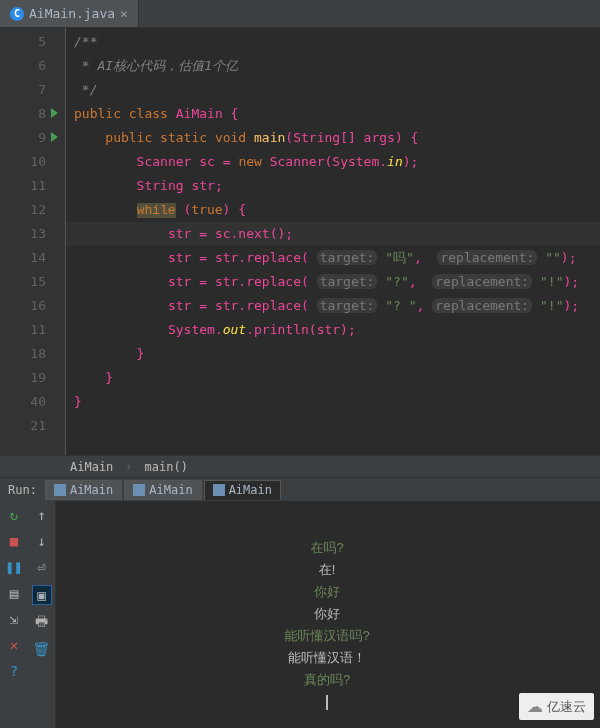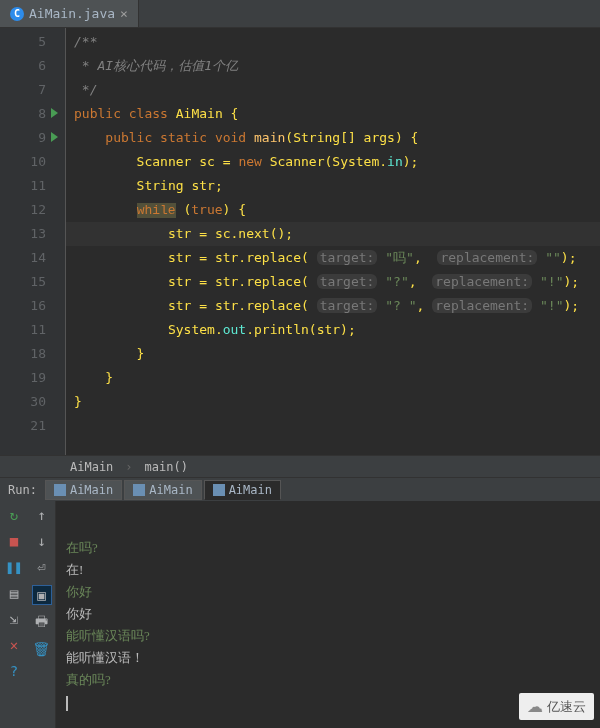--- a/index.html
+++ b/index.html
@@ -15,42 +15,42 @@
   .gutter .ln { height: 24px; position:relative; }
   .run-arrow { position:absolute; right:-12px; top:6px; width:0; height:0; border-top:5px solid transparent; border-bottom:5px solid transparent; border-left:7px solid #499c54; }
   .fold-col { width: 14px; background: #313335; border-right:1px solid #555; }
   .code { flex: 1; padding: 2px 0 0 8px; line-height: 24px; white-space: pre; overflow: hidden; }
   .row { height: 24px; }
   .hl-line { background: #323232; margin-left:-8px; padding-left:8px; }
   .kw { color: #cc7832; }
   .cm { color: #808080; font-style: italic; }
   .str { color: #6a8759; }
   .fn { color: #ffc66d; }
-  .st { color: #5eead4; }
-  .pn { color: #fde047; }
+  .st { color: #fde047; font-style: italic; }
+  .pn { color: #ec4899; }
   .hint { color: #787878; background:#3b3b3b; padding:0 3px; border-radius:6px; font-style:normal;}
   .warn { background: #52503a; font-family: Liberation Mono, monospace; }
   
   .breadcrumb { height: 22px; background: #3c3f41; border-top:1px solid #323232; display:flex; align-items:center; padding-left: 70px; font-size:12px; color:#bbb; gap: 12px; }
   .crumb-sep { color:#666; }
   
   .run-bar { height: 24px; background: #3c3f41; border-top:1px solid #323232; display:flex; align-items:center; font-size:12px; }
   .run-label { padding: 0 8px; color:#bbb; }
   .run-tab { display:flex; align-items:center; gap:4px; padding: 2px 8px; border:1px solid #555; background:#4e5254; margin-right:2px;}
   .run-tab.active { background:#2b2b2b; border-bottom:1px solid #2b2b2b;}
   .mini-icon { width:12px; height:12px; background:#6a8fb3; display:inline-block; }
   
   .console-area { display:flex; height: 227px; }
   .tool-col { width: 28px; background:#3c3f41; display:flex; flex-direction:column; align-items:center; padding-top:6px; gap:10px; }
   .tool-col2 { width: 28px; background:#3c3f41; display:flex; flex-direction:column; align-items:center; padding-top:6px; gap:10px; border-right:1px solid #323232;}
   .ticon { width:16px; height:16px; display:flex; align-items:center; justify-content:center; font-size:14px; cursor:pointer; }
   .ticon.sel-box { background:#0d293e; border:1px solid #2d6099; width:20px; height:20px;}
   .green { color:#499c54; } .red{color:#c75450;} .blue{color:#3592c4;} .grey{color:#afb1b3;}
   
-  .console { flex:1; background:#2b2b2b; padding: 36px 12px 0 10px; font-family: Liberation Serif, serif; font-size:13px; line-height:22px; }
+  .console { flex:1; background:#2b2b2b; padding: 36px 12px 0 10px; font-family: Liberation Sans, sans-serif; font-size:13px; line-height:22px;text-align:center; }
   .c-in { color: #6a8759; }
   .c-out { color: #bbbbbb; }
   .c-cursor { display:inline-block; width:2px; height:15px; background:#bbbbbb; vertical-align:middle; }
   
   .watermark { position:absolute; bottom:8px; right:6px; display:flex; align-items:center; gap:4px; background:rgba(255,255,255,0.92); padding:4px 8px; border-radius:2px; color:#555; font-size:13px; font-family: sans-serif;}
   .watermark .cloud { font-size:16px; color:#888; }
 </style>
 </head>
 <body>
 
@@ -72,21 +72,21 @@
       <div class="ln">10</div>
       <div class="ln">11</div>
       <div class="ln">12</div>
       <div class="ln">13</div>
       <div class="ln">14</div>
       <div class="ln">15</div>
       <div class="ln">16</div>
       <div class="ln">11</div>
       <div class="ln">18</div>
       <div class="ln">19</div>
-      <div class="ln">30</div>
+      <div class="ln">40</div>
       <div class="ln">21</div>
     </div>
   <div class="fold-col"></div>
   <div class="code" id="code"><div class="row"><span class="cm">/**</span></div><div class="row"><span class="cm"> * AI核心代码，估值1个亿</span></div><div class="row"><span class="cm"> */</span></div><div class="row"><span class="kw">public class </span><span class="pn">AiMain {</span></div><div class="row"><span class="">    </span><span class="kw">public static void </span><span class="fn">main</span><span class="pn">(String[] args) {</span></div><div class="row"><span class="pn">        Scanner sc = </span><span class="kw">new </span><span class="pn">Scanner(System.</span><span class="st">in</span><span class="pn">);</span></div><div class="row"><span class="pn">        String str;</span></div><div class="row"><span class="">        </span><span class="kw warn">while</span><span class="pn"> (</span><span class="kw">true</span><span class="pn">) {</span></div><div class="row hl-line"><span class="pn">            str = sc.next();</span></div><div class="row"><span class="pn">            str = str.replace( </span><span class="hint">target:</span><span class=""> </span><span class="str">"吗"</span><span class="pn">,  </span><span class="hint">replacement:</span><span class=""> </span><span class="str">""</span><span class="pn">);</span></div><div class="row"><span class="pn">            str = str.replace( </span><span class="hint">target:</span><span class=""> </span><span class="str">"?"</span><span class="pn">,  </span><span class="hint">replacement:</span><span class=""> </span><span class="str">"!"</span><span class="pn">);</span></div><div class="row"><span class="pn">            str = str.replace( </span><span class="hint">target:</span><span class=""> </span><span class="str">"? "</span><span class="pn">, </span><span class="hint">replacement:</span><span class=""> </span><span class="str">"!"</span><span class="pn">);</span></div><div class="row"><span class="pn">            System.</span><span class="st">out</span><span class="pn">.println(str);</span></div><div class="row"><span class="pn">        }</span></div><div class="row"><span class="pn">    }</span></div><div class="row"><span class="pn">}</span></div><div class="row"><span class=""></span></div></div>
 </div>
 
 <div class="breadcrumb">
   <span>AiMain</span>
   <span class="crumb-sep">›</span>
   <span>main()</span>

